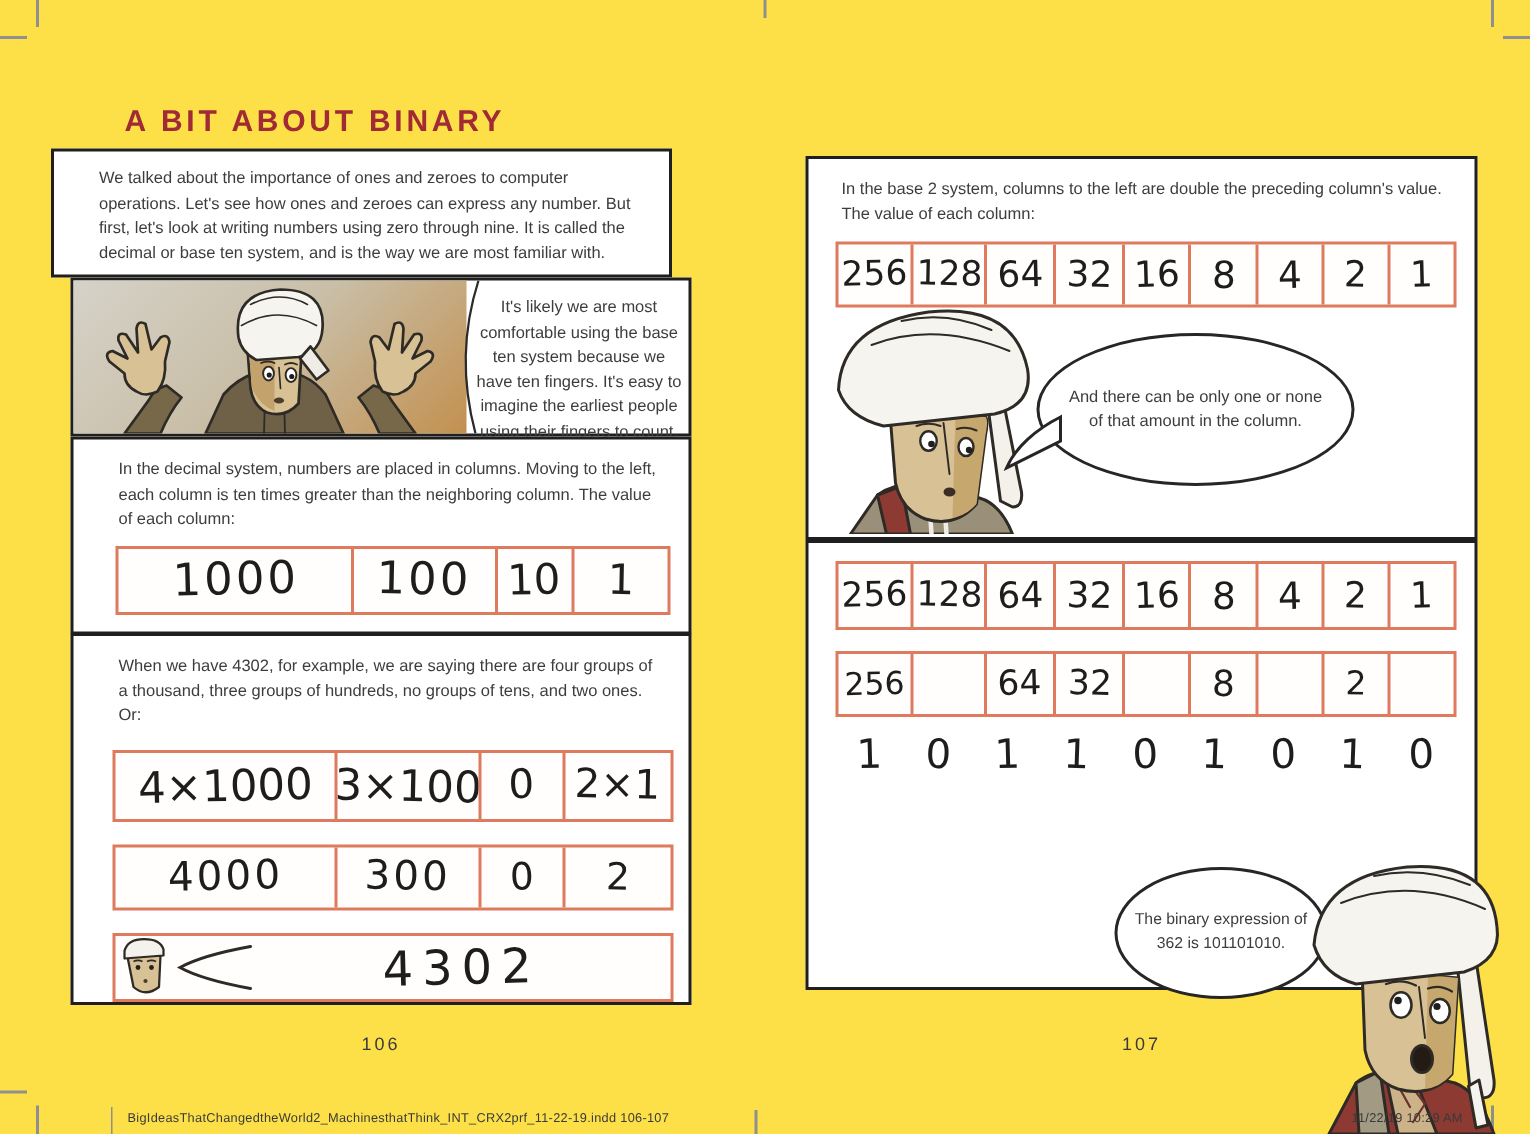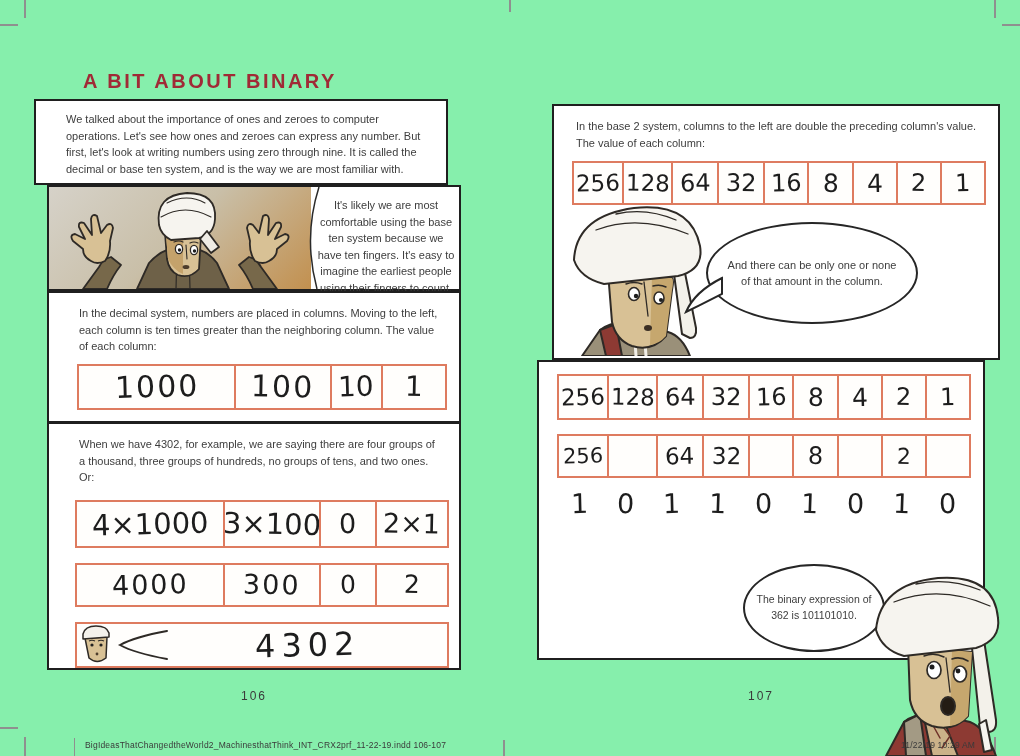--- a/index.html
+++ b/index.html
@@ -1,18 +1,18 @@
 <!DOCTYPE html>
 <html style="--title_red: #a02a36; --table_orange: #de7b5f;"><head>
 <meta charset="utf-8">
 <style>
   :root{ --title_red:#a02a36; --table_orange:#de7b5f; --ink:#3d3d3d; }
   *{margin:0;padding:0;box-sizing:border-box;}
   body{background:#ffffff;font-family:"Liberation Sans",sans-serif;}
-  .spread{position:relative;width:1020px;height:756px;background:#86efac;overflow:hidden;}
+  .spread{position:relative;width:1020px;height:756px;background:#fde047;overflow:hidden;}
   .crop{position:absolute;background:#8f8f8f;z-index:0;}
   .panel{position:absolute;background:#fff;border:2px solid #1f1f1f;}
   .ptext{font-size:11px;line-height:1.5;color:var(--ink);}
   .title{position:absolute;font-weight:bold;font-size:20px;letter-spacing:2.5px;color:var(--title_red);}
   .otable{display:flex;border:2.5px solid var(--table_orange);background:#fffefc;align-items:stretch;}
   .ocell{display:flex;align-items:center;justify-content:center;border-right:2.5px solid var(--table_orange);overflow:hidden;}
   .ocell:last-child{border-right:none;}
   .hand{font-family:"DejaVu Sans",sans-serif;color:#1d1d1d;transform:rotate(-1.5deg);white-space:nowrap;}
   .ocell:nth-child(even) .hand{transform:rotate(1.2deg);}
   .digitrow{display:flex;}
@@ -142,21 +142,21 @@
         <path d="M50,4 C28,8 12,13 3,18 C12,23 28,28 50,32" fill="none" stroke="#2e2a26" stroke-width="2" stroke-linecap="round"></path>
       </svg>
       <div style="flex:1;display:flex;align-items:center;justify-content:center;">
         <span class="hand" style="font-size:32px;letter-spacing:6px;">4302</span>
       </div>
     </div>
   </div>
 
   <div class="pagenum" style="left:47px;top:689px;width:414px;">106</div>
 
-  <div class="panel" style="left:537px;top:104px;width:448px;height:256px;margin-left:15px;">
+  <div class="panel" style="left:537px;top:104px;width:448px;height:256px;">
     <div class="ptext" style="padding:12px 16px 0 22px;">In the base 2 system, columns to the left are double the preceding column's value. The value of each column:</div>
     <div class="otable" style="margin:10px 12px 0 18px;height:44px;">
       <div class="ocell" style="flex:1.15;">
           <span class="hand" style="font-size:23px;">256</span>
         </div>
       <div class="ocell" style="flex:1.1;">
           <span class="hand" style="font-size:23px;">128</span>
         </div>
       <div class="ocell" style="flex:1.05;">
           <span class="hand" style="font-size:24px;">64</span>
@@ -290,21 +290,21 @@
       <div class="digitcell">
           <span class="hand" style="font-size:27px;">0</span>
         </div>
       <div class="digitcell">
           <span class="hand" style="font-size:27px;transform:rotate(2deg);">1</span>
         </div>
       <div class="digitcell">
           <span class="hand" style="font-size:27px;">0</span>
         </div>
     </div>
-    <div class="bubble" style="left:204px;top:202px;width:142px;height:88px;">
+    <div class="bubble" style="left:204px;top:216px;width:142px;height:88px;">
       <div class="ptext" style="font-size:10.5px;padding:6px 10px;">The binary expression of 362 is 101101010.</div>
     </div>
   </div>
 
   <div class="pagenum" style="left:537px;top:689px;width:448px;">107</div>
 
   <div class="illo" style="left:846px;top:570px;z-index:5;">
     <svg width="168" height="186" viewBox="0 0 168 186">
       <g stroke="#2e2a26" stroke-width="2" stroke-linejoin="round" stroke-linecap="round">
         <path d="M40,186 L58,152 Q70,142 90,144 L124,152 Q140,158 150,186 Z" fill="#8d3a33"></path>

